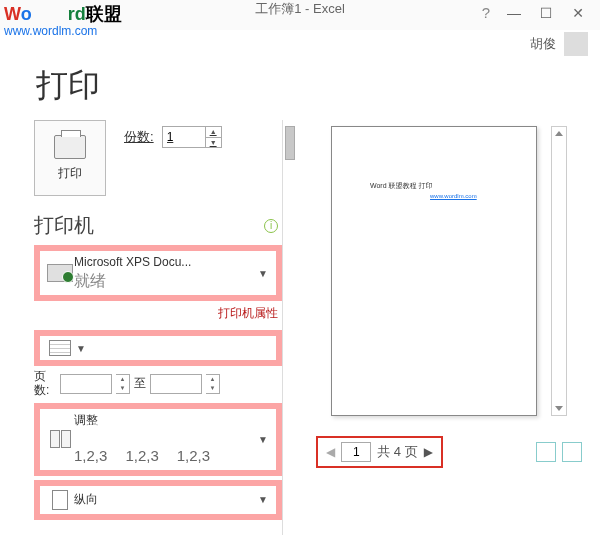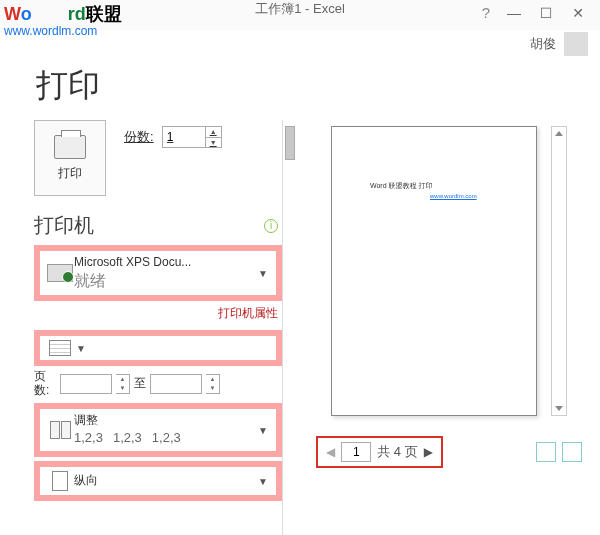--- a/index.html
+++ b/index.html
@@ -50,21 +50,21 @@
 
   .link-right { text-align: right; font-size: 12px; margin: 4px 4px 8px 0; }
   .link-right a { color: #b91c1c; cursor: pointer; }
 
   .pages-row { display: flex; align-items: center; gap: 4px; font-size: 12px; color: #333; margin: 4px 0 6px 0; }
   .pages-row .lbl { width: 22px; line-height: 1.1; }
   .pages-row input { width: 52px; height: 20px; border: 1px solid #aaa; font-size: 11px; padding: 0 2px; }
   .pages-row .sbtns { width: 14px; height: 20px; border: 1px solid #aaa; border-left: none; display: flex; flex-direction: column; }
   .pages-row .sbtns span { flex: 1; font-size: 6px; line-height: 8px; text-align: center; color: #666; cursor: pointer; }
 
-  .collate .nums { display: flex; gap: 10px; font-size: 13px; color: #666; margin-top: 2px; }
+  .collate .nums { display: flex; gap: 18px; font-size: 15px; color: #666; margin-top: 18px; }
 
   .printer-icon { width: 26px; height: 18px; background: #e0e0e0; border: 1px solid #999; position: relative; }
   .printer-icon::after { content: ""; position: absolute; right: -2px; bottom: -2px; width: 10px; height: 10px; background: #2e7d32; border-radius: 50%; border: 1px solid #fff; }
   .sheet-icon { width: 22px; height: 16px; border: 1px solid #888; background: repeating-linear-gradient(to bottom, #fff, #fff 3px, #ccc 3px, #ccc 4px); }
   .stack-icon { display: flex; gap: 1px; }
   .stack-icon span { width: 10px; height: 18px; border: 1px solid #888; background: #f4f4f4; }
   .page-icon { width: 16px; height: 20px; border: 1px solid #888; background: #fff; }
 
   .preview-scroll-wrap { display: flex; width: 100%; justify-content: center; }
   .preview-page { width: 206px; height: 290px; border: 1px solid #888; box-shadow: 2px 2px 4px rgba(0,0,0,0.15); background: #fff; position: relative; }

